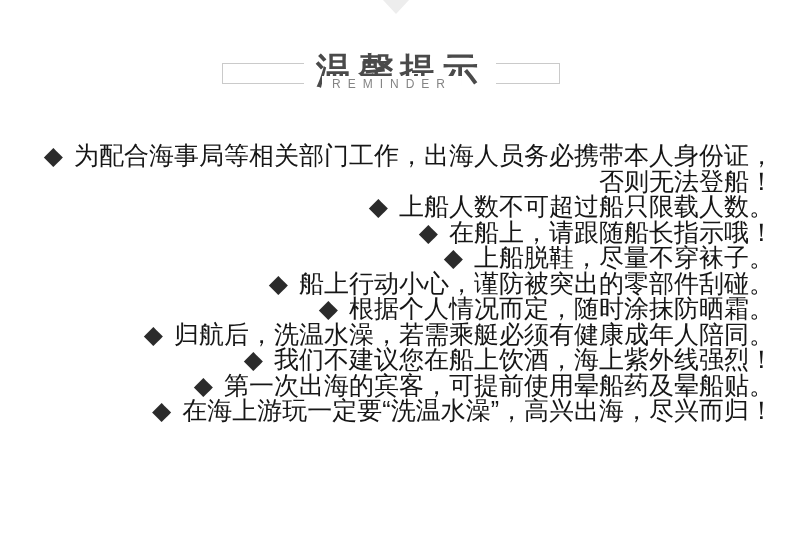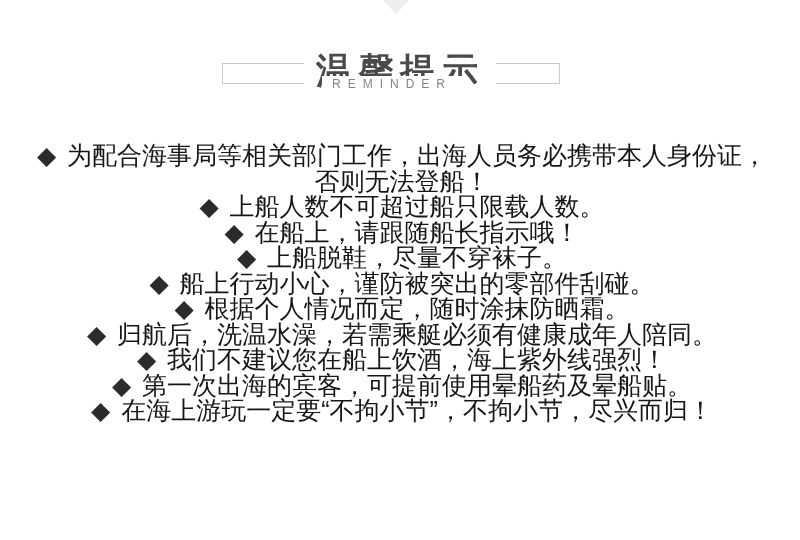--- a/index.html
+++ b/index.html
@@ -76,21 +76,21 @@
   }
   
   .notice {
     position: absolute;
     left: 30px;
     right: 26px;
     top: 143px;
     font-size: 25px;
     line-height: 25.5px;
     color: var(--body_text_color, #161616);
-    text-align: center;
+    text-align: right;
   }
   .item {
     margin: 0;
     padding: 0;
   }
   .bullet {
     color: var(--bullet_color, #2b2b2b);
     margin-right: 11px;
   }
 </style>
@@ -110,16 +110,16 @@
   <div class="notice">
       <p class="item"><span class="bullet">◆</span><span>为配合海事局等相关部门工作，出海人员务必携带本人身份证，否则无法登船！</span></p>
       <p class="item"><span class="bullet">◆</span><span>上船人数不可超过船只限载人数。</span></p>
       <p class="item"><span class="bullet">◆</span><span>在船上，请跟随船长指示哦！</span></p>
       <p class="item"><span class="bullet">◆</span><span>上船脱鞋，尽量不穿袜子。</span></p>
       <p class="item"><span class="bullet">◆</span><span>船上行动小心，谨防被突出的零部件刮碰。</span></p>
       <p class="item"><span class="bullet">◆</span><span>根据个人情况而定，随时涂抹防晒霜。</span></p>
       <p class="item"><span class="bullet">◆</span><span>归航后，洗温水澡，若需乘艇必须有健康成年人陪同。</span></p>
       <p class="item"><span class="bullet">◆</span><span>我们不建议您在船上饮酒，海上紫外线强烈！</span></p>
       <p class="item"><span class="bullet">◆</span><span>第一次出海的宾客，可提前使用晕船药及晕船贴。</span></p>
-      <p class="item"><span class="bullet">◆</span><span>在海上游玩一定要“不拘小节”，不拘小节，尽兴而归！</span></p>
+      <p class="item"><span class="bullet">◆</span><span>在海上游玩一定要“洗温水澡”，高兴出海，尽兴而归！</span></p>
     </div>
 
 </div>
 
 </body></html>

